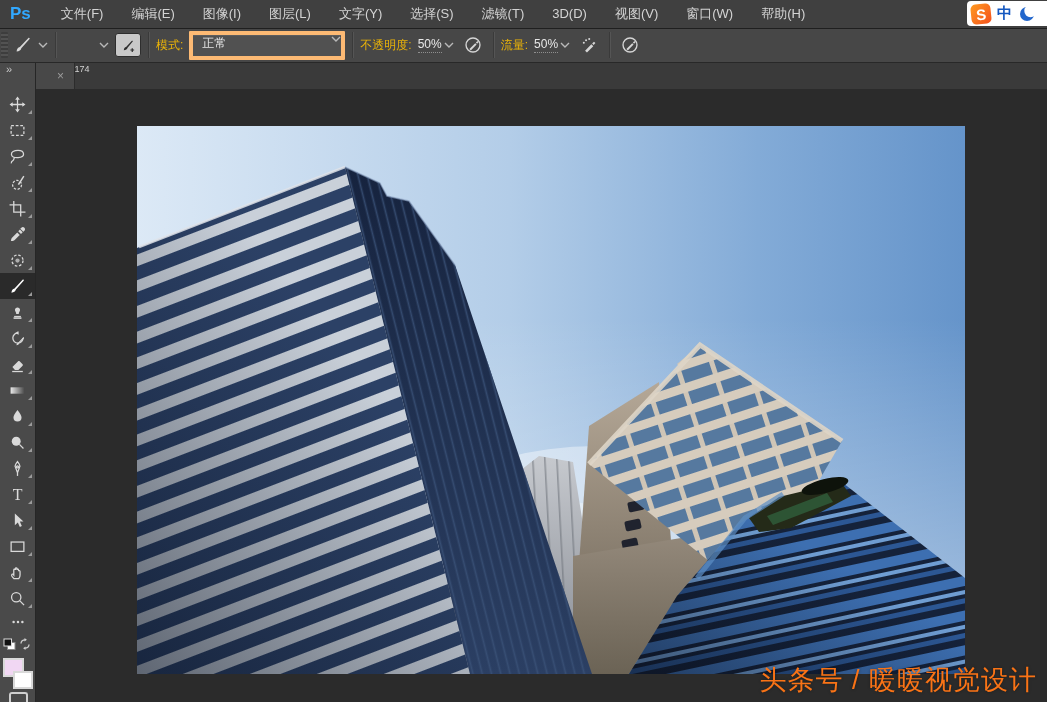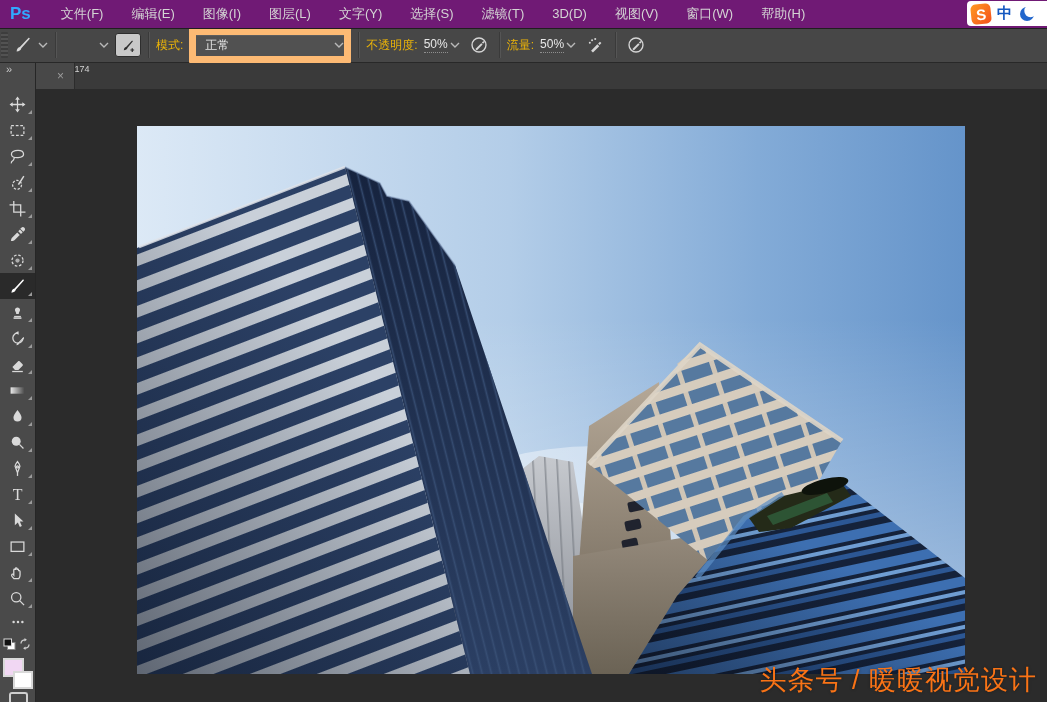--- a/index.html
+++ b/index.html
@@ -1,20 +1,20 @@
 <!DOCTYPE html>
 <html><head>
 <meta charset="utf-8">
 <style>
   html,body{margin:0;padding:0;background:#2b2b2b;}
   #app{position:relative;width:1047px;height:702px;overflow:hidden;
        font-family:"Liberation Sans","DejaVu Sans",sans-serif;
        -webkit-font-smoothing:antialiased;user-select:none;}
   
-  #menubar{position:absolute;left:0;top:0;width:1047px;height:28px;background:#701a75;
+  #menubar{position:absolute;left:0;top:0;width:1047px;height:28px;background:#404040;
            border-bottom:1px solid #1f1f1f;display:flex;align-items:center;z-index:30;}
   #ps-logo{color:#31a8ff;font-weight:bold;font-size:17px;margin:0 16px 0 10px;letter-spacing:0;}
   .menu-item{color:#d4d4d4;font-size:13px;padding:0 14px;line-height:28px;cursor:default;white-space:nowrap;}
   
   #ime{position:absolute;right:0;top:1px;height:25px;width:80px;background:#fff;
        border-radius:4px 0 0 4px;display:flex;align-items:center;gap:6px;padding-left:4px;box-sizing:border-box;}
   #ime-s{width:20px;height:20px;border-radius:5px;background:linear-gradient(135deg,#ff9a1f,#f4511e);
          color:#fff;font-weight:bold;font-size:15px;display:flex;align-items:center;justify-content:center;
          transform:rotate(-6deg);}
   #ime-lang{color:#1558c0;font-weight:bold;font-size:15px;}
@@ -31,22 +31,22 @@
   #brush-preset{display:flex;align-items:center;margin-left:4px;}
   #preset-thumb{width:30px;height:30px;display:flex;flex-direction:column;align-items:center;justify-content:center;gap:48px;}
   #preset-blob{width:17px;height:17px;border-radius:50%;
      background:radial-gradient(circle,#f7f7f7 0%,#cfcfcf 35%,rgba(120,120,120,.25) 62%,rgba(120,120,120,0) 72%);}
   #preset-size{font-size:9px;color:#d2d2d2;margin-top:-1px;}
   #panel-toggle{width:24px;height:22px;background:#c9c9c9;border-radius:3px;border:1px solid #2e2e2e;
                 display:flex;align-items:center;justify-content:center;margin-left:6px;}
   #panel-toggle svg{width:15px;height:15px;}
   .olabel{font-size:12px;color:#eab308;white-space:nowrap;}
   .oval{font-size:12px;color:#e8e8e8;margin-left:6px;border-bottom:1px dotted #8f8f8f;padding-bottom:1px;}
-  #mode-select{width:148px;height:21px;background:#515151;border:7px solid #fdba74;border-radius:1px;
-               box-shadow:inset 0 1px 0 #5d5d5d;display:flex;align-items:center;margin-left:6px;}
+  #mode-select{width:148px;height:21px;background:#515151;border:4px solid #fdba74;border-radius:1px;
+               box-shadow:inset 0 1px 0 #5d5d5d;display:flex;margin-left:6px;}
   #mode-select span{flex:1;font-size:12px;color:#e4e4e4;padding-left:9px;}
   
   #toolbar{position:absolute;left:0;top:62px;width:35px;height:640px;background:#4a4a4a;
            border-right:1px solid #262626;z-index:20;}
   #tb-collapse{color:#c8c8c8;font-size:11px;line-height:15px;padding-left:6px;letter-spacing:-1px;height:24px;}
   #tools{position:absolute;left:0;top:29px;width:35px;}
   .tool{position:relative;width:35px;height:26px;display:flex;align-items:center;justify-content:center;cursor:pointer;}
   .tool.selected{background:#2a2a2a;}
   .tool svg{width:17px;height:17px;}
   .tool .s{stroke:#d9d9d9;fill:none;stroke-width:1.2;}

